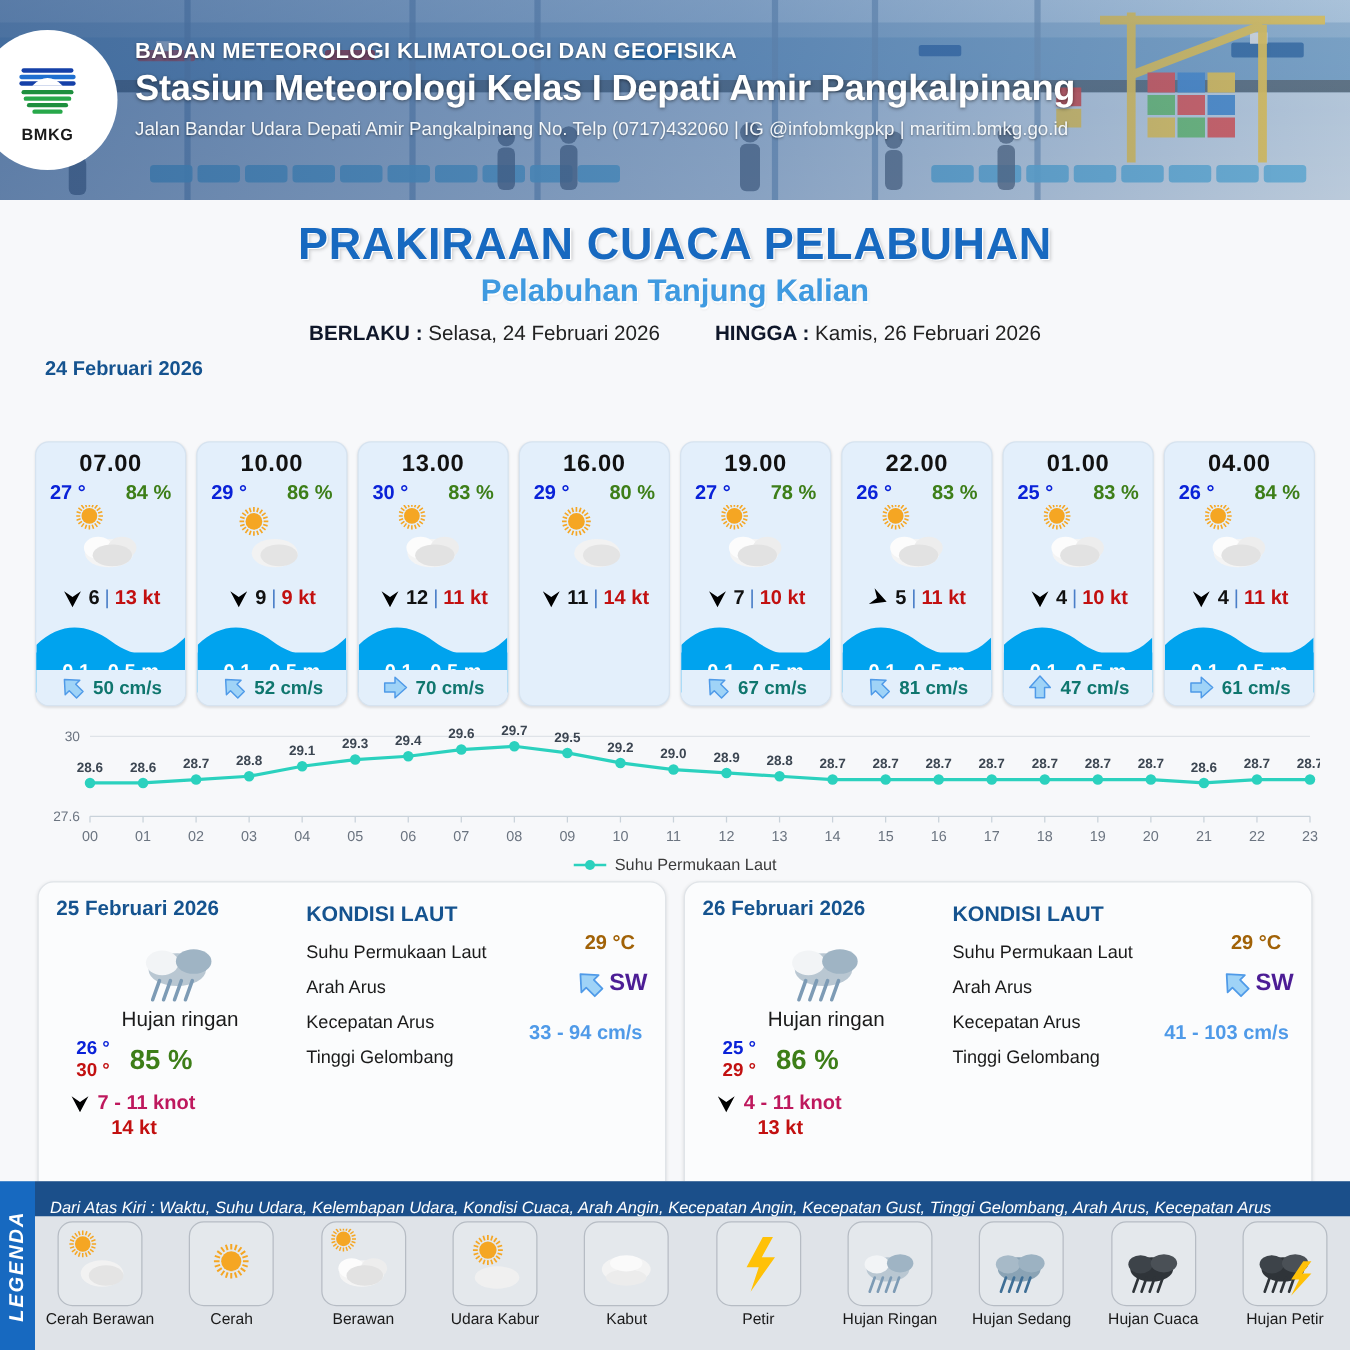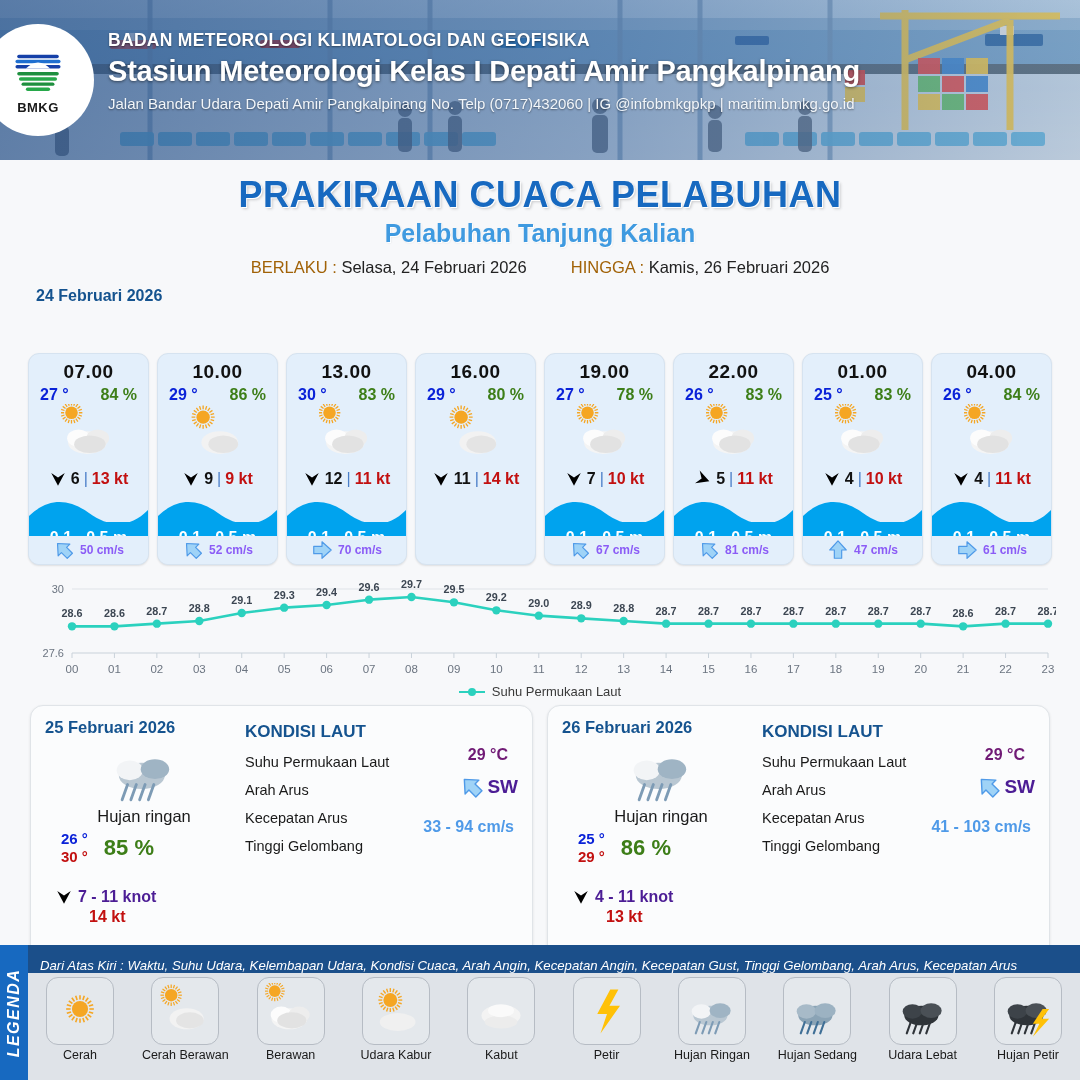--- a/index.html
+++ b/index.html
@@ -59,21 +59,21 @@
   }
   .title-sub {
     font-size: 25px; font-weight: bold; color: #3f9ae0;
     margin-top: 3px;
     text-shadow: 1px 1px 0 #ffffff, 1px 1px 2px rgba(0,0,0,0.12);
   }
   .title-valid {
     margin-top: 10px; font-size: 16.5px; color: #222;
     display: flex; justify-content: center; gap: 44px;
   }
-  .title-valid b { font-weight: normal; color: #a16207; }
+  .title-valid b { font-weight: bold; color: #0f172a; }
 
   
   .date-label {
     margin: 10px 0 6px 36px;
     font-size: 16px; font-weight: bold; color: #15538f;
   }
 
   
   .cards {
     display: flex; gap: 8px;
@@ -119,21 +119,21 @@
     background: #00a3ee;
     display: flex; align-items: center; justify-content: center;
   }
   .c-wave-body span { color: #fff; font-size: 16px; font-weight: bold; }
   .c-cur {
     position: absolute; bottom: 0; left: 0; width: 100%;
     height: 28px;
     display: flex; align-items: center; justify-content: center; gap: 5px;
     background: #e3effb;
   }
-  .c-cur .cv { color: #8b5cf6; font-size: 12px; font-weight: bold; }
+  .c-cur .cv { color: #0f766e; font-size: 15px; font-weight: bold; }
 
   
   .chart-wrap { margin: 12px 24px 0 24px; position: relative; height: 105px; }
   .chart-svg { width: 100%; height: 105px; display: block; }
   .chart-legend {
     display: flex; align-items: center; justify-content: center;
     gap: 7px; margin-top: 2px; font-size: 13px; color: #3a3a3a;
   }
   .cl-marker { display: inline-block; width: 26px; height: 10px; position: relative; }
   .cl-marker::before {
@@ -157,27 +157,27 @@
   }
   .d-left { width: 212px; padding: 12px 0 0 14px; position: relative; }
   .d-date { font-size: 16.5px; font-weight: bold; color: #15538f; }
   .d-icon { height: 62px; display:flex; align-items:center; justify-content:center; margin-top: 2px; }
   .d-cond { text-align: center; font-size: 16.5px; color: #1a1a1a; margin-top: 6px; }
   .d-tt { display: flex; align-items: center; gap: 16px; margin-top: 4px; padding-left: 16px; }
   .d-temps { display: flex; flex-direction: column; font-size: 15px; font-weight: bold; line-height: 1.22; }
   .d-tmin { color: #0a22d8; }
   .d-tmax { color: #c21010; }
   .d-hum { font-size: 22px; font-weight: bold; color: #3d7e18; }
-  .d-wind { margin-top: 21px; padding-left: 10px; font-size: 16px; font-weight: bold; color: #4c1d95;
+  .d-wind { margin-top: 7px; padding-left: 10px; font-size: 16px; font-weight: bold; color: #be185d;
             display: flex; align-items: center; gap: 5px; }
   .d-gust { margin-top: 2px; padding-left: 44px; font-size: 16px; font-weight: bold; color: #c21010; }
   .d-right { flex: 1; padding: 16px 14px 0 2px; position: relative; }
   .d-kl { font-size: 17px; font-weight: bold; color: #15538f; margin-bottom: 6px; }
   .d-row { display: flex; align-items: center; font-size: 14.5px; color: #1a1a1a; height: 28px; }
-  .d-sst-val { position: absolute; right: 24px; top: 40px; color: #701a75; font-weight: bold; font-size: 16px; }
+  .d-sst-val { position: absolute; right: 24px; top: 40px; color: #a16207; font-weight: bold; font-size: 16px; }
   .d-arr-val { position: absolute; right: 14px; top: 68px; display: flex; align-items: center; gap: 2px; }
   .d-arr-val .sw { color: #4c1d95; font-weight: bold; font-size: 19px; }
   .d-cur-val { position: absolute; right: 18px; top: 112px; color: #4f9ae8; font-weight: bold; font-size: 16px; }
   .d-wave {
     position: absolute; right: 10px; bottom: 10px;
     width: 160px; height: 56px;
   }
   .d-wave-svg { position: absolute; left: 0; bottom: 0; width: 160px; height: 56px; }
   .d-wave-txt {
     position: absolute; left: 0; bottom: 8px; width: 160px;
@@ -1095,50 +1095,20 @@
   <div class="leg-side">
     <span>LEGENDA</span>
   </div>
   <div class="leg-note">
     <span>Dari Atas Kiri : Waktu, Suhu Udara, Kelembapan Udara, Kondisi Cuaca, Arah Angin, Kecepatan Angin, Kecepatan Gust, Tinggi Gelombang, Arah Arus, Kecepatan Arus</span>
   </div>
   <div class="leg-items" id="legend-items">
       <div class="leg-item">
     <div class="leg-box">
           <svg viewBox="0 0 64 70" width="52" height="56.875">
-            <g transform="translate(10,10) scale(1.1)">
-              <circle cx="20" cy="20" r="9" fill="#f5a623"></circle>
-              <line x1="30.5" y1="20" x2="35.5" y2="20" stroke="#f5a623" stroke-width="1.8"></line>
-              <line x1="29.986093421099113" y1="23.244678440936948" x2="34.74137600257488" y2="24.789763412811684" stroke="#f5a623" stroke-width="1.8"></line>
-              <line x1="28.494678440936948" y1="26.17174514907097" x2="32.53976341281169" y2="29.110671410533335" stroke="#f5a623" stroke-width="1.8"></line>
-              <line x1="26.17174514907097" y1="28.494678440936948" x2="29.110671410533335" y2="32.53976341281169" stroke="#f5a623" stroke-width="1.8"></line>
-              <line x1="23.244678440936948" y1="29.986093421099113" x2="24.789763412811688" y2="34.74137600257488" stroke="#f5a623" stroke-width="1.8"></line>
-              <line x1="20" y1="30.5" x2="20" y2="35.5" stroke="#f5a623" stroke-width="1.8"></line>
-              <line x1="16.755321559063052" y1="29.986093421099113" x2="15.210236587188316" y2="34.74137600257488" stroke="#f5a623" stroke-width="1.8"></line>
-              <line x1="13.828254850929033" y1="28.494678440936948" x2="10.889328589466668" y2="32.53976341281169" stroke="#f5a623" stroke-width="1.8"></line>
-              <line x1="11.505321559063052" y1="26.17174514907097" x2="7.460236587188316" y2="29.110671410533335" stroke="#f5a623" stroke-width="1.8"></line>
-              <line x1="10.013906578900889" y1="23.244678440936948" x2="5.25862399742512" y2="24.789763412811688" stroke="#f5a623" stroke-width="1.8"></line>
-              <line x1="9.5" y1="20" x2="4.5" y2="20.000000000000004" stroke="#f5a623" stroke-width="1.8"></line>
-              <line x1="10.013906578900885" y1="16.755321559063056" x2="5.258623997425117" y2="15.210236587188323" stroke="#f5a623" stroke-width="1.8"></line>
-              <line x1="11.50532155906305" y1="13.828254850929033" x2="7.460236587188312" y2="10.889328589466668" stroke="#f5a623" stroke-width="1.8"></line>
-              <line x1="13.828254850929032" y1="11.505321559063052" x2="10.889328589466665" y2="7.460236587188316" stroke="#f5a623" stroke-width="1.8"></line>
-              <line x1="16.75532155906305" y1="10.013906578900889" x2="15.210236587188312" y2="5.25862399742512" stroke="#f5a623" stroke-width="1.8"></line>
-              <line x1="19.999999999999996" y1="9.5" x2="19.999999999999996" y2="4.5" stroke="#f5a623" stroke-width="1.8"></line>
-              <line x1="23.244678440936944" y1="10.013906578900887" x2="24.78976341281168" y2="5.2586239974251185" stroke="#f5a623" stroke-width="1.8"></line>
-              <line x1="26.171745149070965" y1="11.50532155906305" x2="29.110671410533328" y2="7.460236587188312" stroke="#f5a623" stroke-width="1.8"></line>
-              <line x1="28.494678440936948" y1="13.82825485092903" x2="32.53976341281168" y2="10.889328589466663" stroke="#f5a623" stroke-width="1.8"></line>
-              <line x1="29.986093421099113" y1="16.75532155906305" x2="34.74137600257488" y2="15.210236587188312" stroke="#f5a623" stroke-width="1.8"></line>
-            </g>
-          </svg>
-        </div>
-    <div class="leg-lbl">Cerah</div>
-      </div>
-      <div class="leg-item">
-    <div class="leg-box">
-          <svg viewBox="0 0 64 70" width="52" height="56.875">
             <g transform="translate(-2,-2) scale(0.85)">
               <circle cx="20" cy="20" r="9" fill="#f5a623"></circle>
               <line x1="30.5" y1="20" x2="35.5" y2="20" stroke="#f5a623" stroke-width="1.8"></line>
               <line x1="29.986093421099113" y1="23.244678440936948" x2="34.74137600257488" y2="24.789763412811684" stroke="#f5a623" stroke-width="1.8"></line>
               <line x1="28.494678440936948" y1="26.17174514907097" x2="32.53976341281169" y2="29.110671410533335" stroke="#f5a623" stroke-width="1.8"></line>
               <line x1="26.17174514907097" y1="28.494678440936948" x2="29.110671410533335" y2="32.53976341281169" stroke="#f5a623" stroke-width="1.8"></line>
               <line x1="23.244678440936948" y1="29.986093421099113" x2="24.789763412811688" y2="34.74137600257488" stroke="#f5a623" stroke-width="1.8"></line>
               <line x1="20" y1="30.5" x2="20" y2="35.5" stroke="#f5a623" stroke-width="1.8"></line>
               <line x1="16.755321559063052" y1="29.986093421099113" x2="15.210236587188316" y2="34.74137600257488" stroke="#f5a623" stroke-width="1.8"></line>
               <line x1="13.828254850929033" y1="28.494678440936948" x2="10.889328589466668" y2="32.53976341281169" stroke="#f5a623" stroke-width="1.8"></line>
@@ -1153,20 +1123,50 @@
               <line x1="23.244678440936944" y1="10.013906578900887" x2="24.78976341281168" y2="5.2586239974251185" stroke="#f5a623" stroke-width="1.8"></line>
               <line x1="26.171745149070965" y1="11.50532155906305" x2="29.110671410533328" y2="7.460236587188312" stroke="#f5a623" stroke-width="1.8"></line>
               <line x1="28.494678440936948" y1="13.82825485092903" x2="32.53976341281168" y2="10.889328589466663" stroke="#f5a623" stroke-width="1.8"></line>
               <line x1="29.986093421099113" y1="16.75532155906305" x2="34.74137600257488" y2="15.210236587188312" stroke="#f5a623" stroke-width="1.8"></line>
             </g>
                <ellipse cx="34" cy="44" rx="21" ry="13" fill="#f2f2f2"></ellipse>
                <ellipse cx="38" cy="46" rx="17" ry="10" fill="#e4e4e4"></ellipse>
           </svg>
         </div>
     <div class="leg-lbl">Cerah Berawan</div>
+      </div>
+      <div class="leg-item">
+    <div class="leg-box">
+          <svg viewBox="0 0 64 70" width="52" height="56.875">
+            <g transform="translate(10,10) scale(1.1)">
+              <circle cx="20" cy="20" r="9" fill="#f5a623"></circle>
+              <line x1="30.5" y1="20" x2="35.5" y2="20" stroke="#f5a623" stroke-width="1.8"></line>
+              <line x1="29.986093421099113" y1="23.244678440936948" x2="34.74137600257488" y2="24.789763412811684" stroke="#f5a623" stroke-width="1.8"></line>
+              <line x1="28.494678440936948" y1="26.17174514907097" x2="32.53976341281169" y2="29.110671410533335" stroke="#f5a623" stroke-width="1.8"></line>
+              <line x1="26.17174514907097" y1="28.494678440936948" x2="29.110671410533335" y2="32.53976341281169" stroke="#f5a623" stroke-width="1.8"></line>
+              <line x1="23.244678440936948" y1="29.986093421099113" x2="24.789763412811688" y2="34.74137600257488" stroke="#f5a623" stroke-width="1.8"></line>
+              <line x1="20" y1="30.5" x2="20" y2="35.5" stroke="#f5a623" stroke-width="1.8"></line>
+              <line x1="16.755321559063052" y1="29.986093421099113" x2="15.210236587188316" y2="34.74137600257488" stroke="#f5a623" stroke-width="1.8"></line>
+              <line x1="13.828254850929033" y1="28.494678440936948" x2="10.889328589466668" y2="32.53976341281169" stroke="#f5a623" stroke-width="1.8"></line>
+              <line x1="11.505321559063052" y1="26.17174514907097" x2="7.460236587188316" y2="29.110671410533335" stroke="#f5a623" stroke-width="1.8"></line>
+              <line x1="10.013906578900889" y1="23.244678440936948" x2="5.25862399742512" y2="24.789763412811688" stroke="#f5a623" stroke-width="1.8"></line>
+              <line x1="9.5" y1="20" x2="4.5" y2="20.000000000000004" stroke="#f5a623" stroke-width="1.8"></line>
+              <line x1="10.013906578900885" y1="16.755321559063056" x2="5.258623997425117" y2="15.210236587188323" stroke="#f5a623" stroke-width="1.8"></line>
+              <line x1="11.50532155906305" y1="13.828254850929033" x2="7.460236587188312" y2="10.889328589466668" stroke="#f5a623" stroke-width="1.8"></line>
+              <line x1="13.828254850929032" y1="11.505321559063052" x2="10.889328589466665" y2="7.460236587188316" stroke="#f5a623" stroke-width="1.8"></line>
+              <line x1="16.75532155906305" y1="10.013906578900889" x2="15.210236587188312" y2="5.25862399742512" stroke="#f5a623" stroke-width="1.8"></line>
+              <line x1="19.999999999999996" y1="9.5" x2="19.999999999999996" y2="4.5" stroke="#f5a623" stroke-width="1.8"></line>
+              <line x1="23.244678440936944" y1="10.013906578900887" x2="24.78976341281168" y2="5.2586239974251185" stroke="#f5a623" stroke-width="1.8"></line>
+              <line x1="26.171745149070965" y1="11.50532155906305" x2="29.110671410533328" y2="7.460236587188312" stroke="#f5a623" stroke-width="1.8"></line>
+              <line x1="28.494678440936948" y1="13.82825485092903" x2="32.53976341281168" y2="10.889328589466663" stroke="#f5a623" stroke-width="1.8"></line>
+              <line x1="29.986093421099113" y1="16.75532155906305" x2="34.74137600257488" y2="15.210236587188312" stroke="#f5a623" stroke-width="1.8"></line>
+            </g>
+          </svg>
+        </div>
+    <div class="leg-lbl">Cerah</div>
       </div>
       <div class="leg-item">
     <div class="leg-box">
           <svg viewBox="0 0 64 70" width="52" height="56.875">
             <g transform="translate(-4,-6) scale(0.8)">
               <circle cx="20" cy="20" r="9" fill="#f5a623"></circle>
               <line x1="30.5" y1="20" x2="35.5" y2="20" stroke="#f5a623" stroke-width="1.8"></line>
               <line x1="29.986093421099113" y1="23.244678440936948" x2="34.74137600257488" y2="24.789763412811684" stroke="#f5a623" stroke-width="1.8"></line>
               <line x1="28.494678440936948" y1="26.17174514907097" x2="32.53976341281169" y2="29.110671410533335" stroke="#f5a623" stroke-width="1.8"></line>
               <line x1="26.17174514907097" y1="28.494678440936948" x2="29.110671410533335" y2="32.53976341281169" stroke="#f5a623" stroke-width="1.8"></line>
@@ -1277,21 +1277,21 @@
           <svg viewBox="0 0 64 70" width="52" height="56.875">
     <ellipse cx="30" cy="40" rx="21" ry="12" fill="#2f3439"></ellipse>
     <ellipse cx="19" cy="35" rx="12" ry="9" fill="#3d4349"></ellipse>
     <ellipse cx="42" cy="34" rx="13" ry="9" fill="#4a5056"></ellipse>
             <line x1="17" y1="48" x2="12" y2="62" stroke="#2f3439" stroke-width="2.6" stroke-linecap="round"></line>
             <line x1="25" y1="48" x2="20" y2="62" stroke="#2f3439" stroke-width="2.6" stroke-linecap="round"></line>
             <line x1="33" y1="48" x2="28" y2="62" stroke="#2f3439" stroke-width="2.6" stroke-linecap="round"></line>
             <line x1="41" y1="48" x2="36" y2="62" stroke="#2f3439" stroke-width="2.6" stroke-linecap="round"></line>
           </svg>
         </div>
-    <div class="leg-lbl">Udara Lebat</div>
+    <div class="leg-lbl">Hujan Cuaca</div>
       </div>
       <div class="leg-item">
     <div class="leg-box">
           <svg viewBox="0 0 64 70" width="52" height="56.875">
     <ellipse cx="30" cy="40" rx="21" ry="12" fill="#2f3439"></ellipse>
     <ellipse cx="19" cy="35" rx="12" ry="9" fill="#3d4349"></ellipse>
     <ellipse cx="42" cy="34" rx="13" ry="9" fill="#4a5056"></ellipse>
             <line x1="17" y1="48" x2="12" y2="62" stroke="#2f3439" stroke-width="2.6" stroke-linecap="round"></line>
             <line x1="25" y1="48" x2="20" y2="62" stroke="#2f3439" stroke-width="2.6" stroke-linecap="round"></line>
             <line x1="33" y1="48" x2="28" y2="62" stroke="#2f3439" stroke-width="2.6" stroke-linecap="round"></line>

